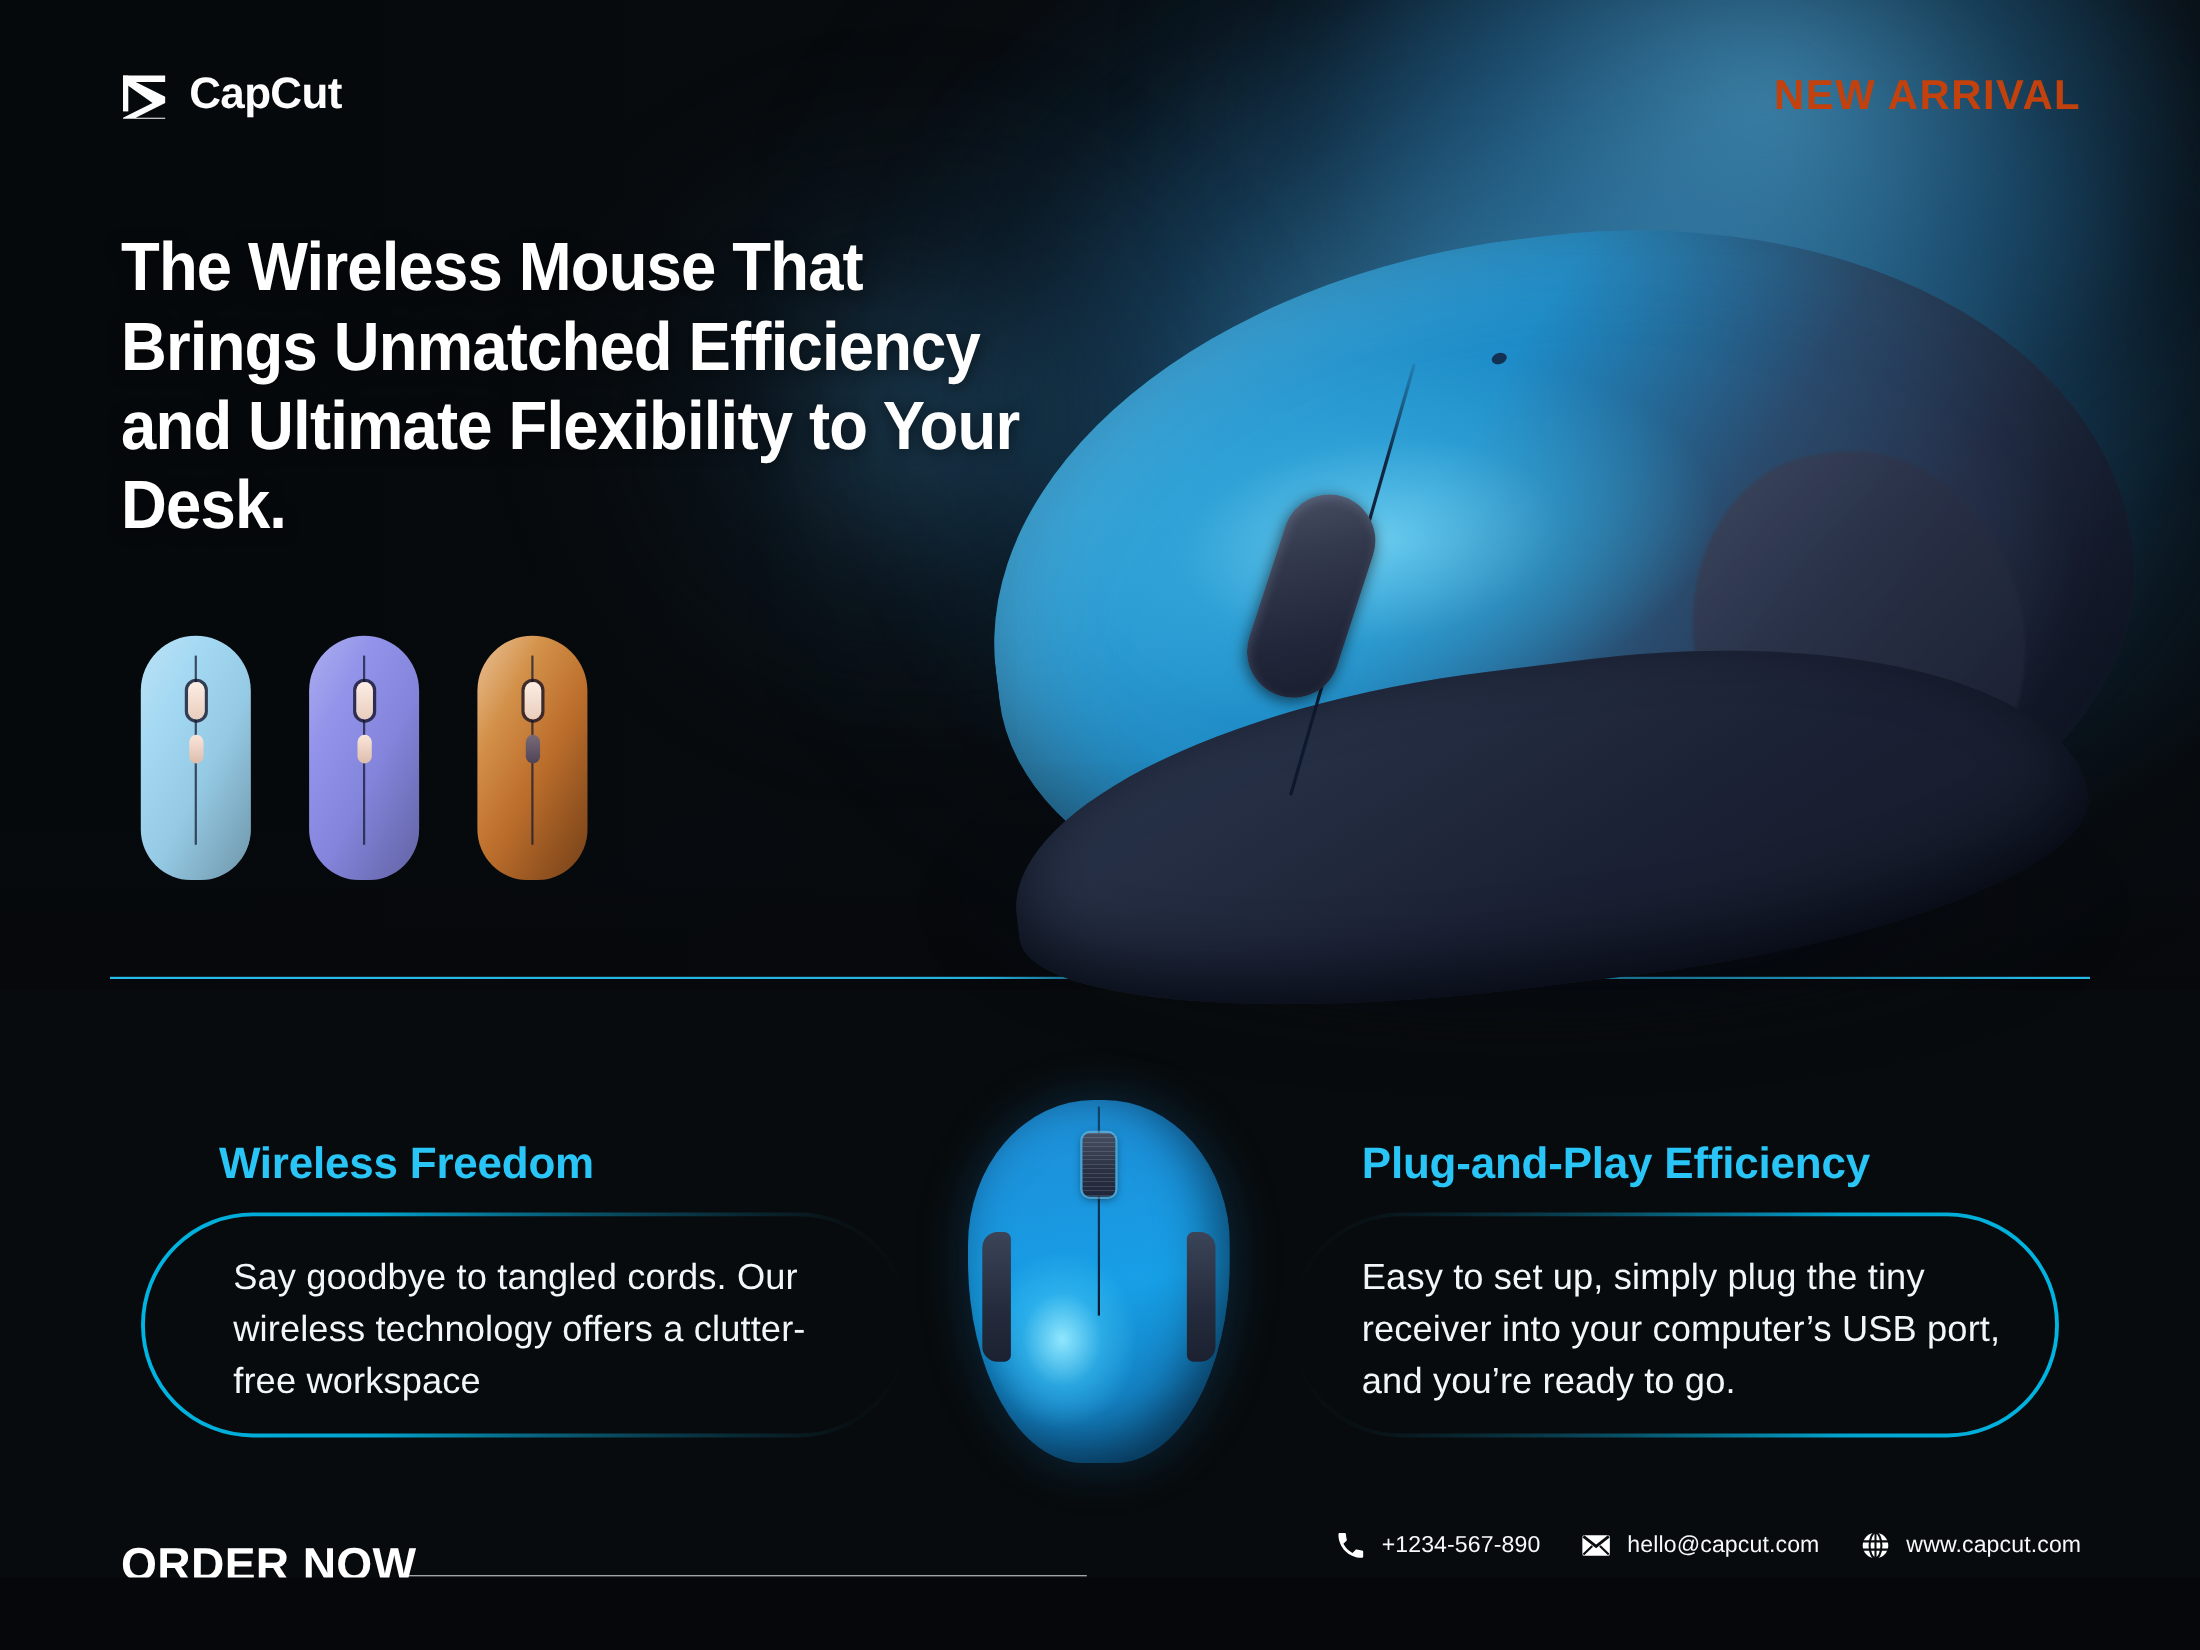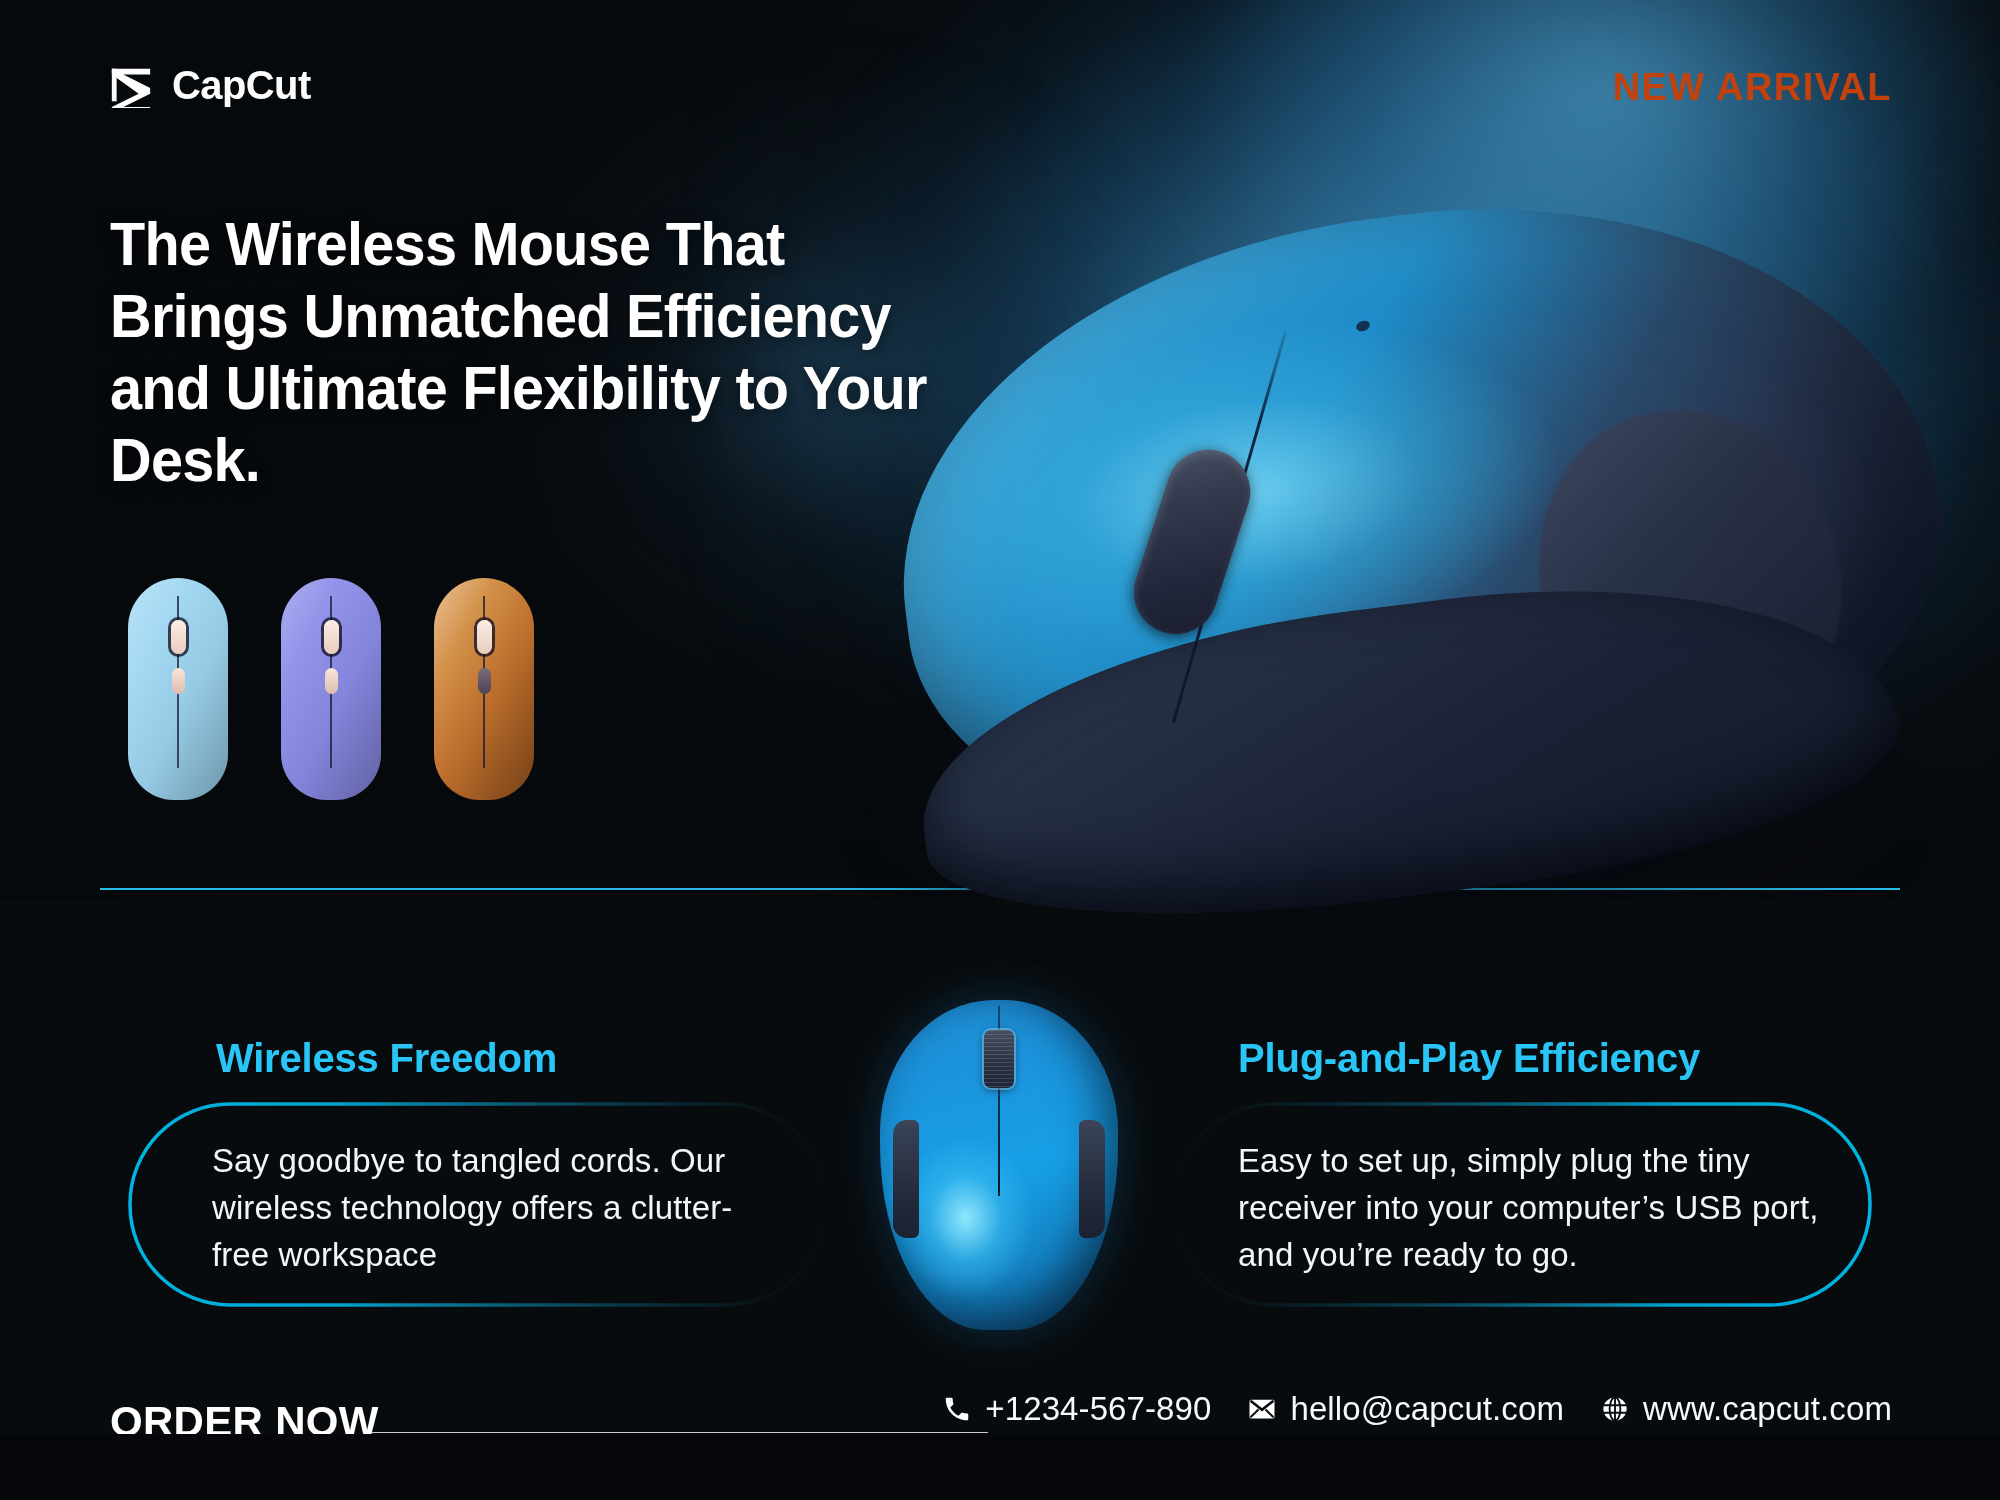--- a/index.html
+++ b/index.html
@@ -221,21 +221,21 @@
   }
 
   
   .features{ position:absolute; left:0; top:1010px; width:2000px; z-index:30; }
 
   .feat-title{
     position:absolute;
     font-size:40px; font-weight:700; color:#29c5f6;
     letter-spacing:-.2px; line-height:1;
   }
-  .feat-title.left{ left:216px; top:28px; }
+  .feat-title.left{ left:199px; top:28px; }
   .feat-title.right{ left:1238px; top:28px; }
   
   .pill-svg{ position:absolute; top:92px; width:700px; height:205px; overflow:visible; }
   .pill-svg.left{ left:128px; }
   .pill-svg.right{ left:1172px; }
 
   .feat-body{
     position:absolute;
     font-size:33px; line-height:1.42; color:#f2f6f8;
     font-weight:400; letter-spacing:.1px;
@@ -292,21 +292,21 @@
   .order-rule{
     position:absolute; left:368px; top:42px;
     width:620px; height:1px; background:rgba(255,255,255,.78);
   }
   .contacts{
     position:absolute; right:108px; top:0;
     display:flex; align-items:center; gap:36px;
   }
   .contact{ display:flex; align-items:center; gap:13px; }
   .contact-text{
-    color:#f6f8f9; font-size:33px; font-weight:400; letter-spacing:.1px;
+    color:#f6f8f9; font-size:21px; font-weight:400; letter-spacing:.1px;
   }
   .ic{ width:30px; height:30px; flex:none; display:block; }
 </style>
 </head>
 <body>
 
 <div id="poster">
 
   <div class="bg-layer">
     <div class="glow-main"></div>

